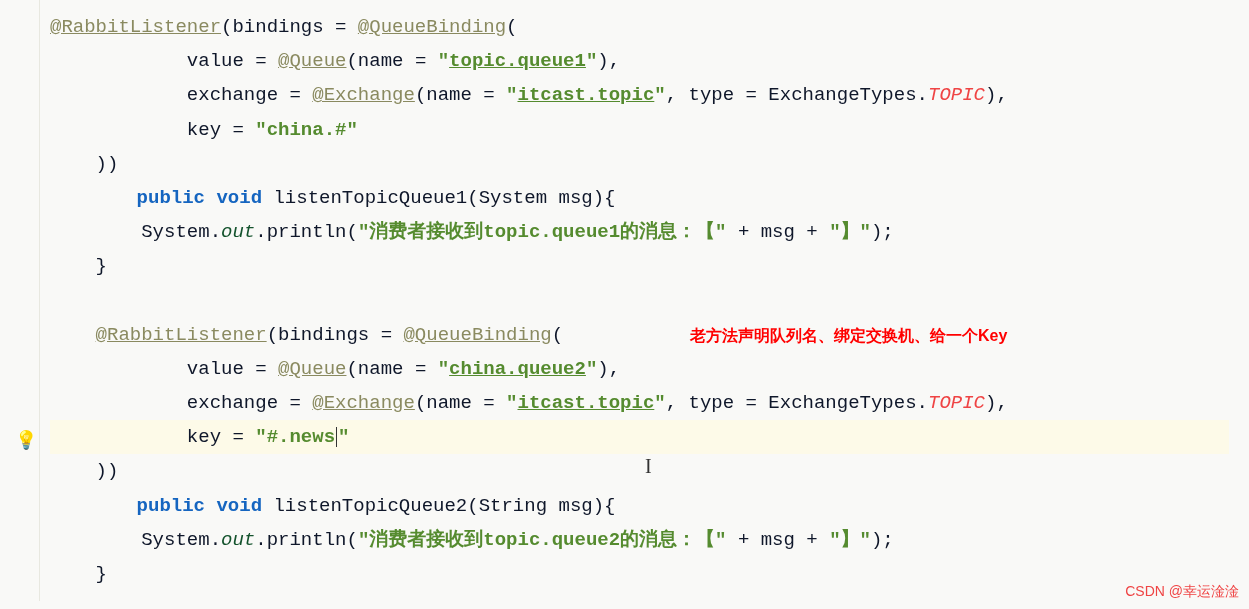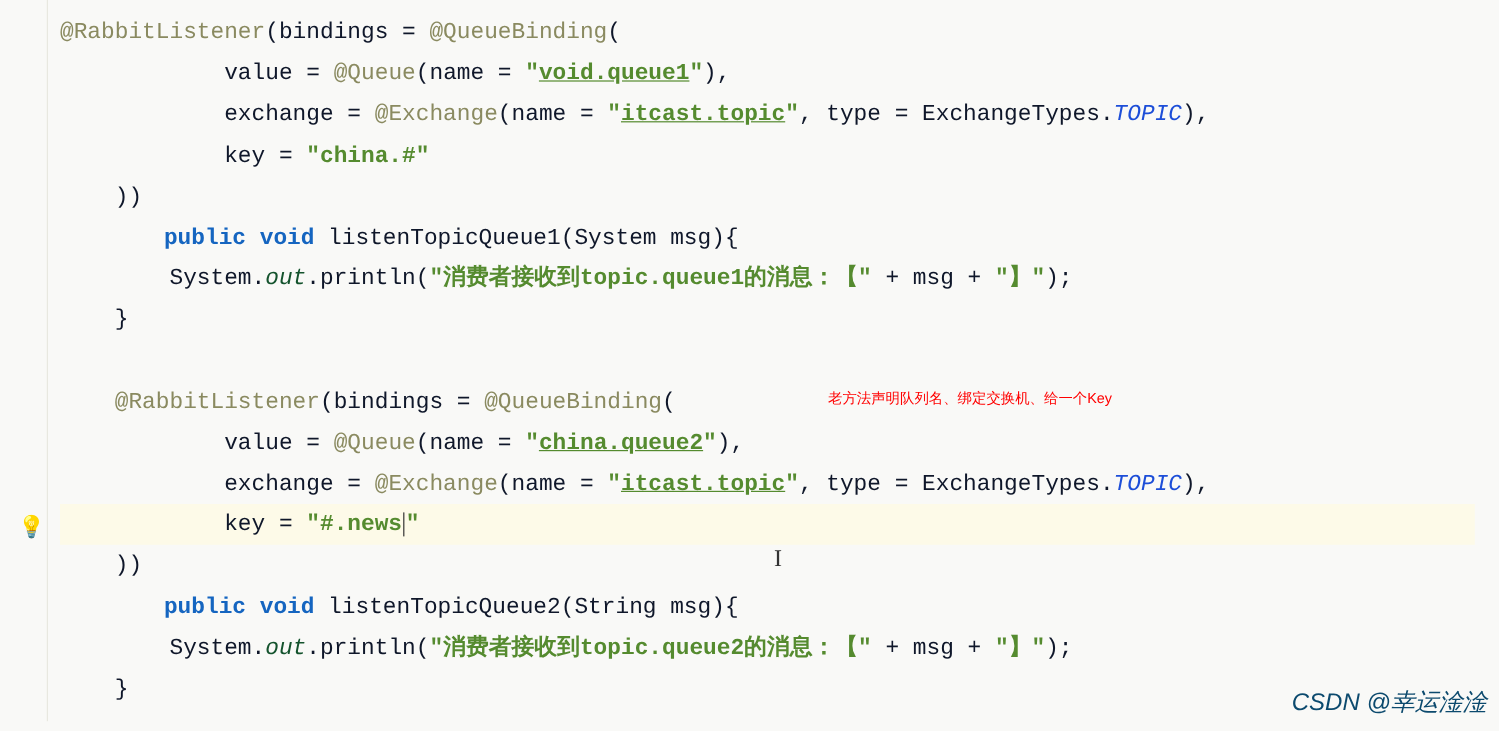--- a/index.html
+++ b/index.html
@@ -35,41 +35,40 @@
       background: #fdfae8;
     }
     .bulb {
       position: absolute;
       left: -35px;
       top: 5px;
       color: #f0a020;
       font-size: 18px;
     }
     .kw { color: #1565c0; font-weight: bold; margin-left: 41px; }
-    .anno { color: #8a8a60; }
+    .anno { color: #8a8a60; text-decoration: underline; }
     .str { color: #558b2f; font-weight: bold; }
     .str-link { color: #558b2f; font-weight: bold; text-decoration: underline; }
-    .italic-purple { color: #1d4ed8; font-style: italic; font-weight: normal; }
+    .italic-purple { color: #ef4444; font-style: italic; font-weight: normal; }
     .italic-field { color: #14532d; font-style: italic; }
     .plain { color: #0f172a; }
     .annotation-red {
       color: #ff0000;
       font-family: 'Microsoft YaHei', 'SimHei', sans-serif;
-      font-size: 12px;
+      font-size: 16px;
       position: absolute;
-      font-weight: normal;
+      font-weight: bold;
     }
     .watermark {
       position: fixed;
       bottom: 5px;
       right: 10px;
-      color: #0c4a6e;
-      font-size: 20px;
+      color: #ef4444;
+      font-size: 14px;
       font-family: 'Microsoft YaHei', sans-serif;
-      font-style: italic;
     }
     .text-cursor {
       display: inline-block;
       width: 1px;
       height: 20px;
       background: #333;
       vertical-align: middle;
       margin: 0 1px;
     }
     .ibeam {
@@ -79,21 +78,21 @@
       font-size: 20px;
     }
   </style>
 </head>
 <body>
 
 <div class="gutter"></div>
 
 <div class="code-area">
   <div class="line"><span class="anno">@RabbitListener</span><span class="plain">(bindings = </span><span class="anno">@QueueBinding</span><span class="plain">(</span></div>
-  <div class="line"><span class="plain">            value = </span><span class="anno">@Queue</span><span class="plain">(name = </span><span class="str">"</span><span class="str-link">void.queue1</span><span class="str">"</span><span class="plain">),</span></div>
+  <div class="line"><span class="plain">            value = </span><span class="anno">@Queue</span><span class="plain">(name = </span><span class="str">"</span><span class="str-link">topic.queue1</span><span class="str">"</span><span class="plain">),</span></div>
   <div class="line"><span class="plain">            exchange = </span><span class="anno">@Exchange</span><span class="plain">(name = </span><span class="str">"</span><span class="str-link">itcast.topic</span><span class="str">"</span><span class="plain">, type = ExchangeTypes.</span><span class="italic-purple">TOPIC</span><span class="plain">),</span></div>
   <div class="line"><span class="plain">            key = </span><span class="str">"china.#"</span></div>
   <div class="line"><span class="plain">    ))</span></div>
   <div class="line">    <span class="kw">public void</span><span class="plain"> listenTopicQueue1(System msg){</span></div>
   <div class="line"><span class="plain">        System.</span><span class="italic-field">out</span><span class="plain">.println(</span><span class="str">"消费者接收到topic.queue1的消息：【"</span><span class="plain"> + msg + </span><span class="str">"】"</span><span class="plain">);</span></div>
   <div class="line"><span class="plain">    }</span></div>
   <div class="line"><span class="plain"></span>&nbsp;</div>
   <div class="line">    <span class="anno">@RabbitListener</span><span class="plain">(bindings = </span><span class="anno">@QueueBinding</span><span class="plain">(</span><span class="annotation-red" style="left:640px;top:4px;">老方法声明队列名、绑定交换机、给一个Key</span></div>
   <div class="line"><span class="plain">            value = </span><span class="anno">@Queue</span><span class="plain">(name = </span><span class="str">"</span><span class="str-link">china.queue2</span><span class="str">"</span><span class="plain">),</span></div>
   <div class="line"><span class="plain">            exchange = </span><span class="anno">@Exchange</span><span class="plain">(name = </span><span class="str">"</span><span class="str-link">itcast.topic</span><span class="str">"</span><span class="plain">, type = ExchangeTypes.</span><span class="italic-purple">TOPIC</span><span class="plain">),</span></div>

